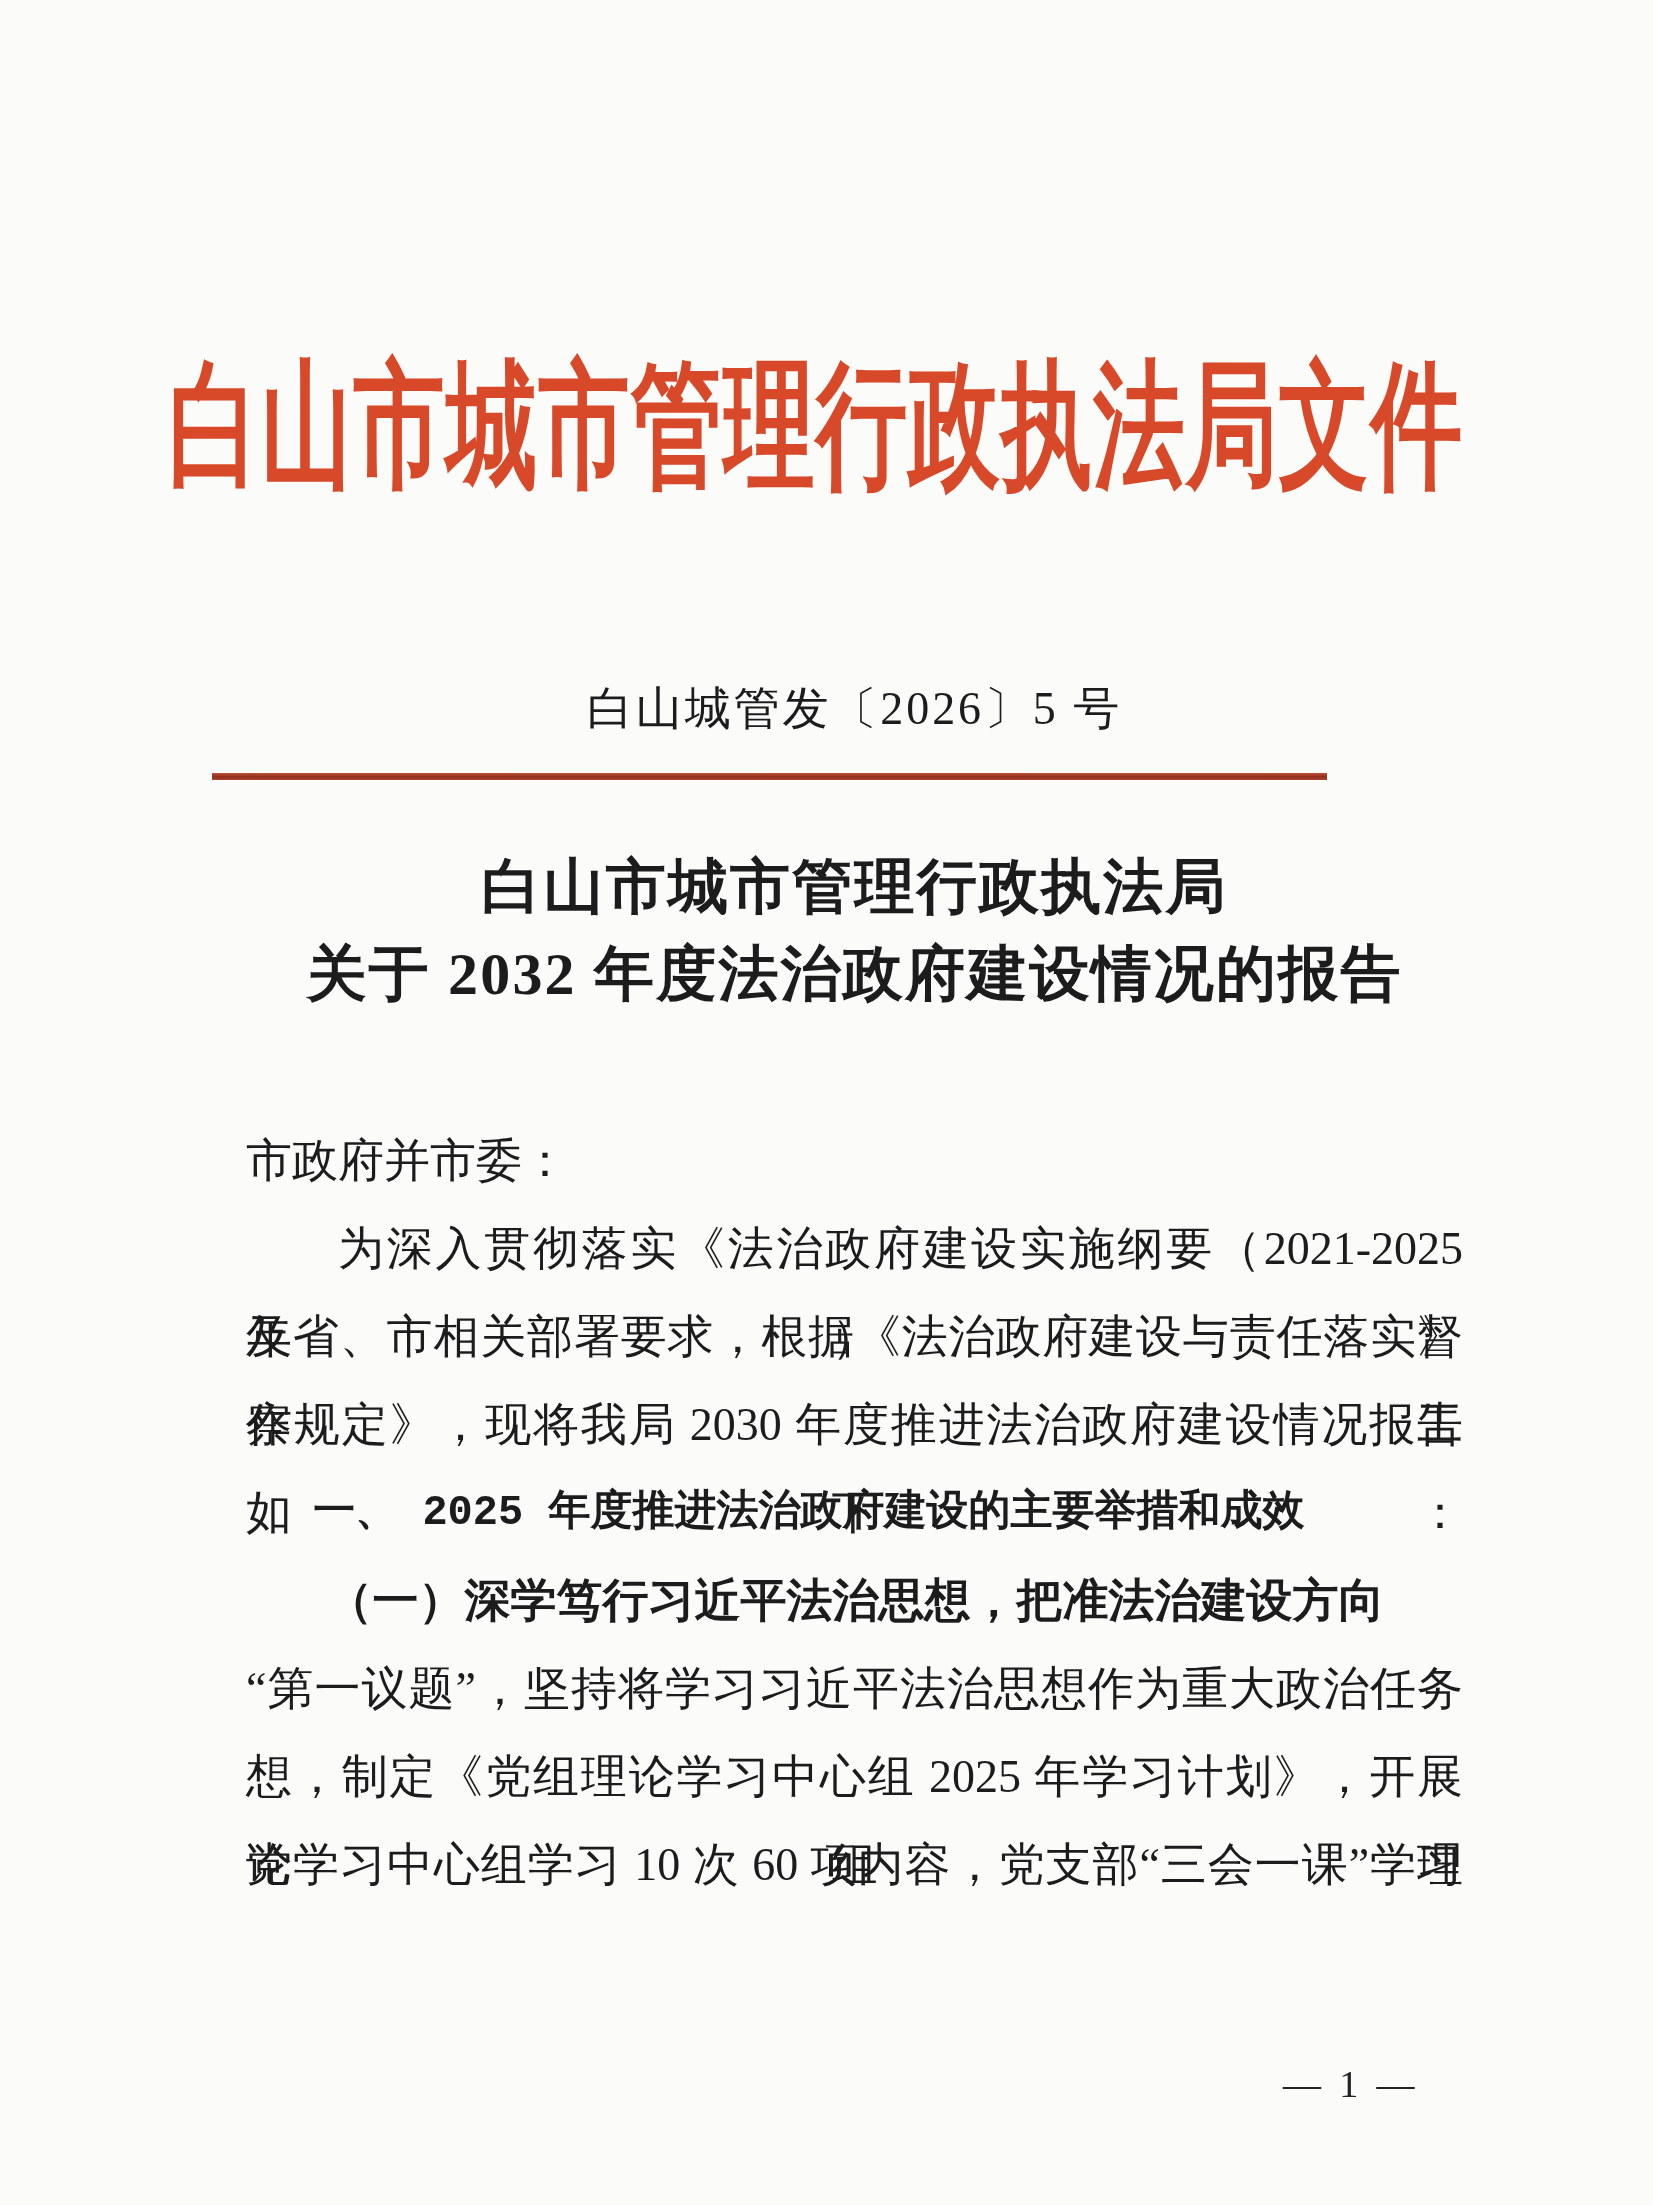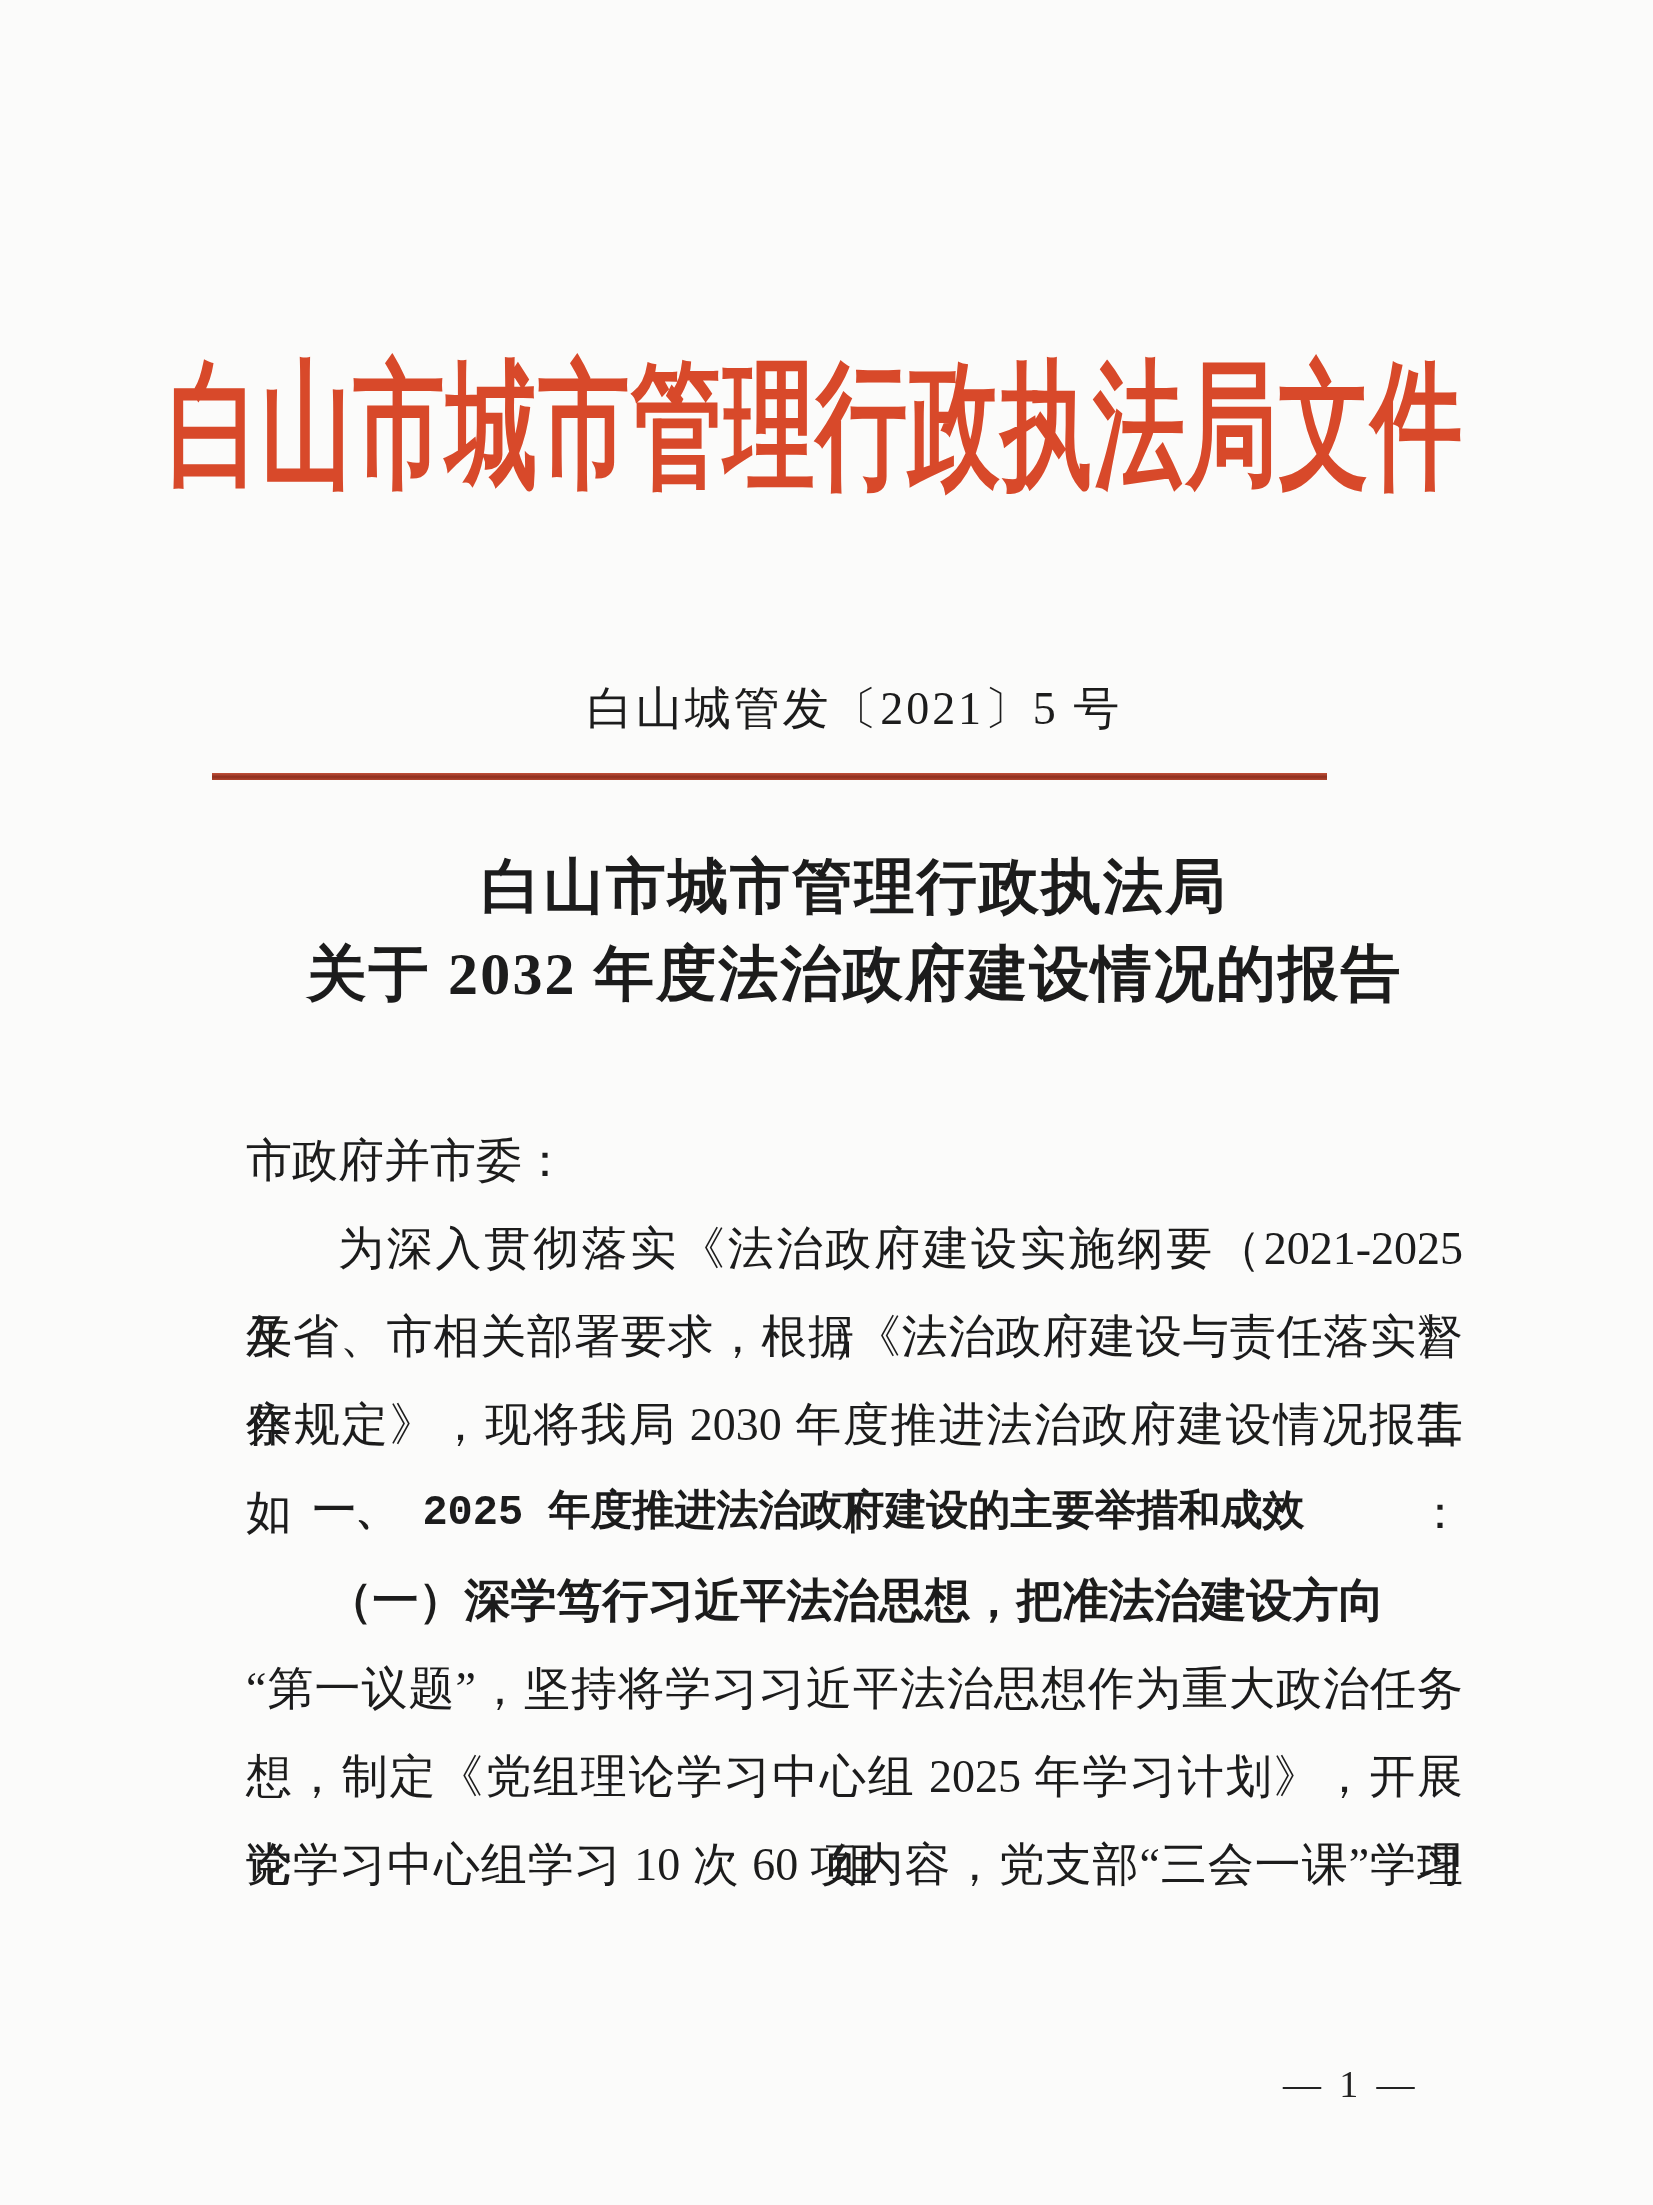--- a/index.html
+++ b/index.html
@@ -130,21 +130,21 @@
 </style>
 </head>
 <body>
 
 <div class="page">
 
   <div class="letterhead-wrap">
     <span class="letterhead-title" style="color: rgb(216, 73, 42);">白山市城市管理行政执法局文件</span>
   </div>
 
-  <div class="doc-number">白山城管发〔2021〕5 号</div>
+  <div class="doc-number">白山城管发〔2026〕5 号</div>
 
   <div class="red-rule"></div>
 
   <div class="doc-title">
     <div>白山市城市管理行政执法局</div>
     <div>关于 2032 年度法治政府建设情况的报告</div>
   </div>
 
   <div class="body-lines" id="body-lines">
       <div class="line style-salutation">市政府并市委：</div>

